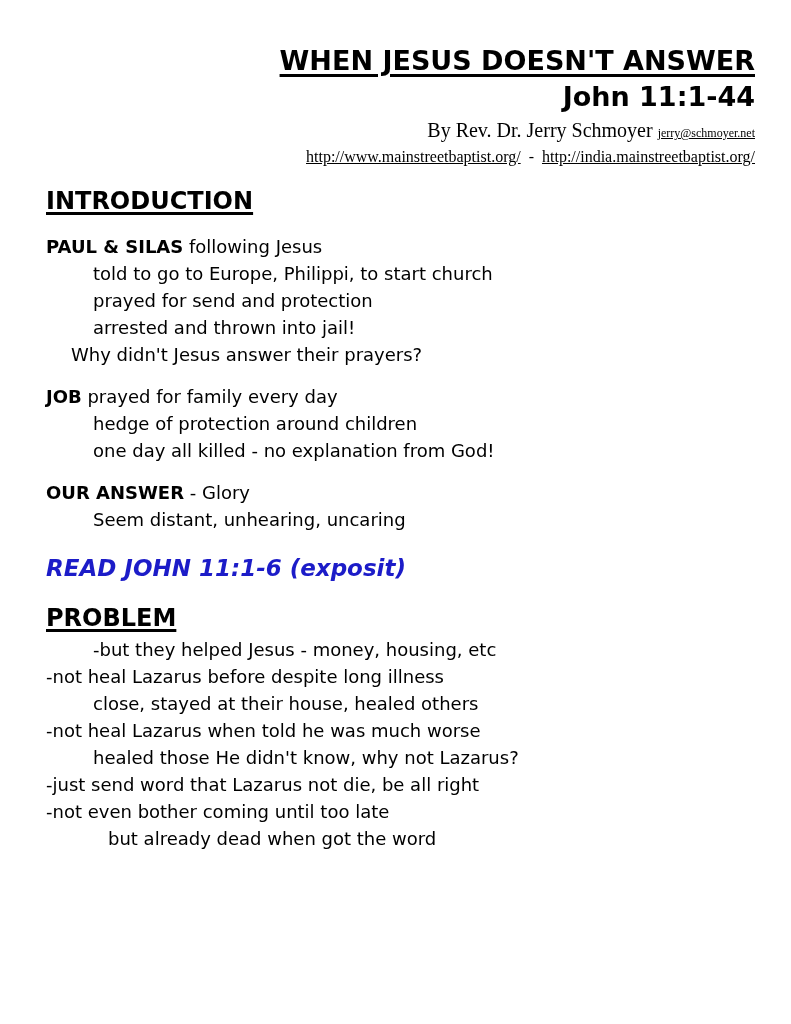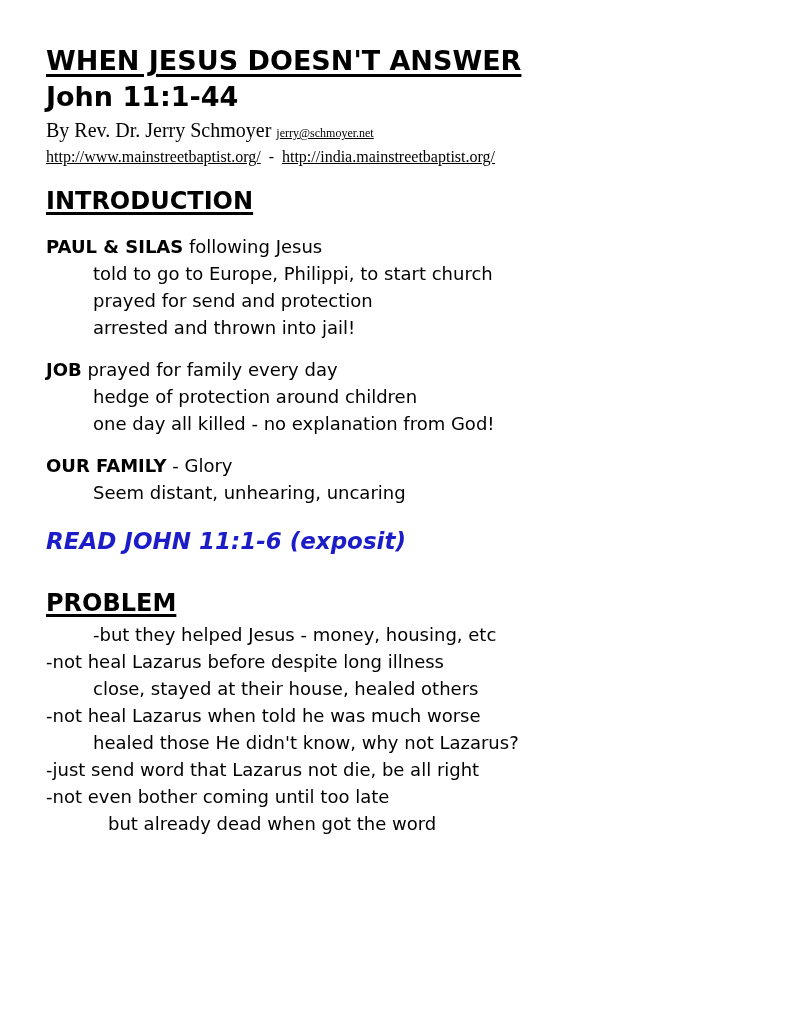--- a/index.html
+++ b/index.html
@@ -9,21 +9,21 @@
     width: 791px;
     height: 1024px;
     background: #ffffff;
     padding: 44px 36px 0 46px;
     font-family: "DejaVu Sans", sans-serif;
     color: var(--ink);
     overflow: hidden;
   }
 
   
-  .doc-header { text-align: left; }
+  .doc-header { text-align: right; }
   .doc-title {
     margin: 0;
     font-size: 27px;
     font-weight: bold;
     line-height: 34px;
   }
   .doc-title .u {
     text-decoration: underline;
     text-decoration-thickness: 3px;
     text-underline-offset: 4px;
@@ -83,21 +83,21 @@
     margin: 0;
     font-size: 18px;
     line-height: 27px;
   }
   .lead b, .lead strong { font-weight: bold; }
   .ind-1 { padding-left: 25px; }  
   .ind-2 { padding-left: 47px; }  
   .ind-3 { padding-left: 62px; }  
 
   .read-ref {
-    margin: 21px 0 32px 0;
+    margin: 21px 0 20px 0;
     font-size: 23px;
     line-height: 29px;
     font-weight: bold;
     font-style: italic;
     color: var(--accent);
   }
 </style>
 </head>
 <body>
 
@@ -111,30 +111,31 @@
   </header>
 
   <section>
     <h3 class="section-heading"><span class="u">INTRODUCTION</span></h3>
 
     <div class="para">
       <p class="line lead"><strong>PAUL &amp; SILAS</strong><span> following Jesus</span></p>
       <p class="line ind-2">told to go to Europe, Philippi, to start church</p>
       <p class="line ind-2">prayed for send and protection</p>
       <p class="line ind-2">arrested and thrown into jail!</p>
+      <p class="line ind-1">Why didn't Jesus answer their prayers?</p>
     </div>
 
     <div class="para">
       <p class="line lead"><strong>JOB</strong><span> prayed for family every day</span></p>
       <p class="line ind-2">hedge of protection around children</p>
       <p class="line ind-2">one day all killed - no explanation from God!</p>
     </div>
 
     <div class="para">
-      <p class="line lead"><strong>OUR FAMILY</strong><span> - Glory</span></p>
+      <p class="line lead"><strong>OUR ANSWER</strong><span> - Glory</span></p>
       <p class="line ind-2">Seem distant, unhearing, uncaring</p>
     </div>
 
     <p class="read-ref">READ JOHN 11:1-6 (exposit)</p>
   </section>
 
   <section>
     <h3 class="section-heading tight"><span class="u">PROBLEM</span></h3>
     <p class="line ind-2">-but they helped Jesus - money, housing, etc</p>
     <p class="line">-not heal Lazarus before despite long illness</p>

